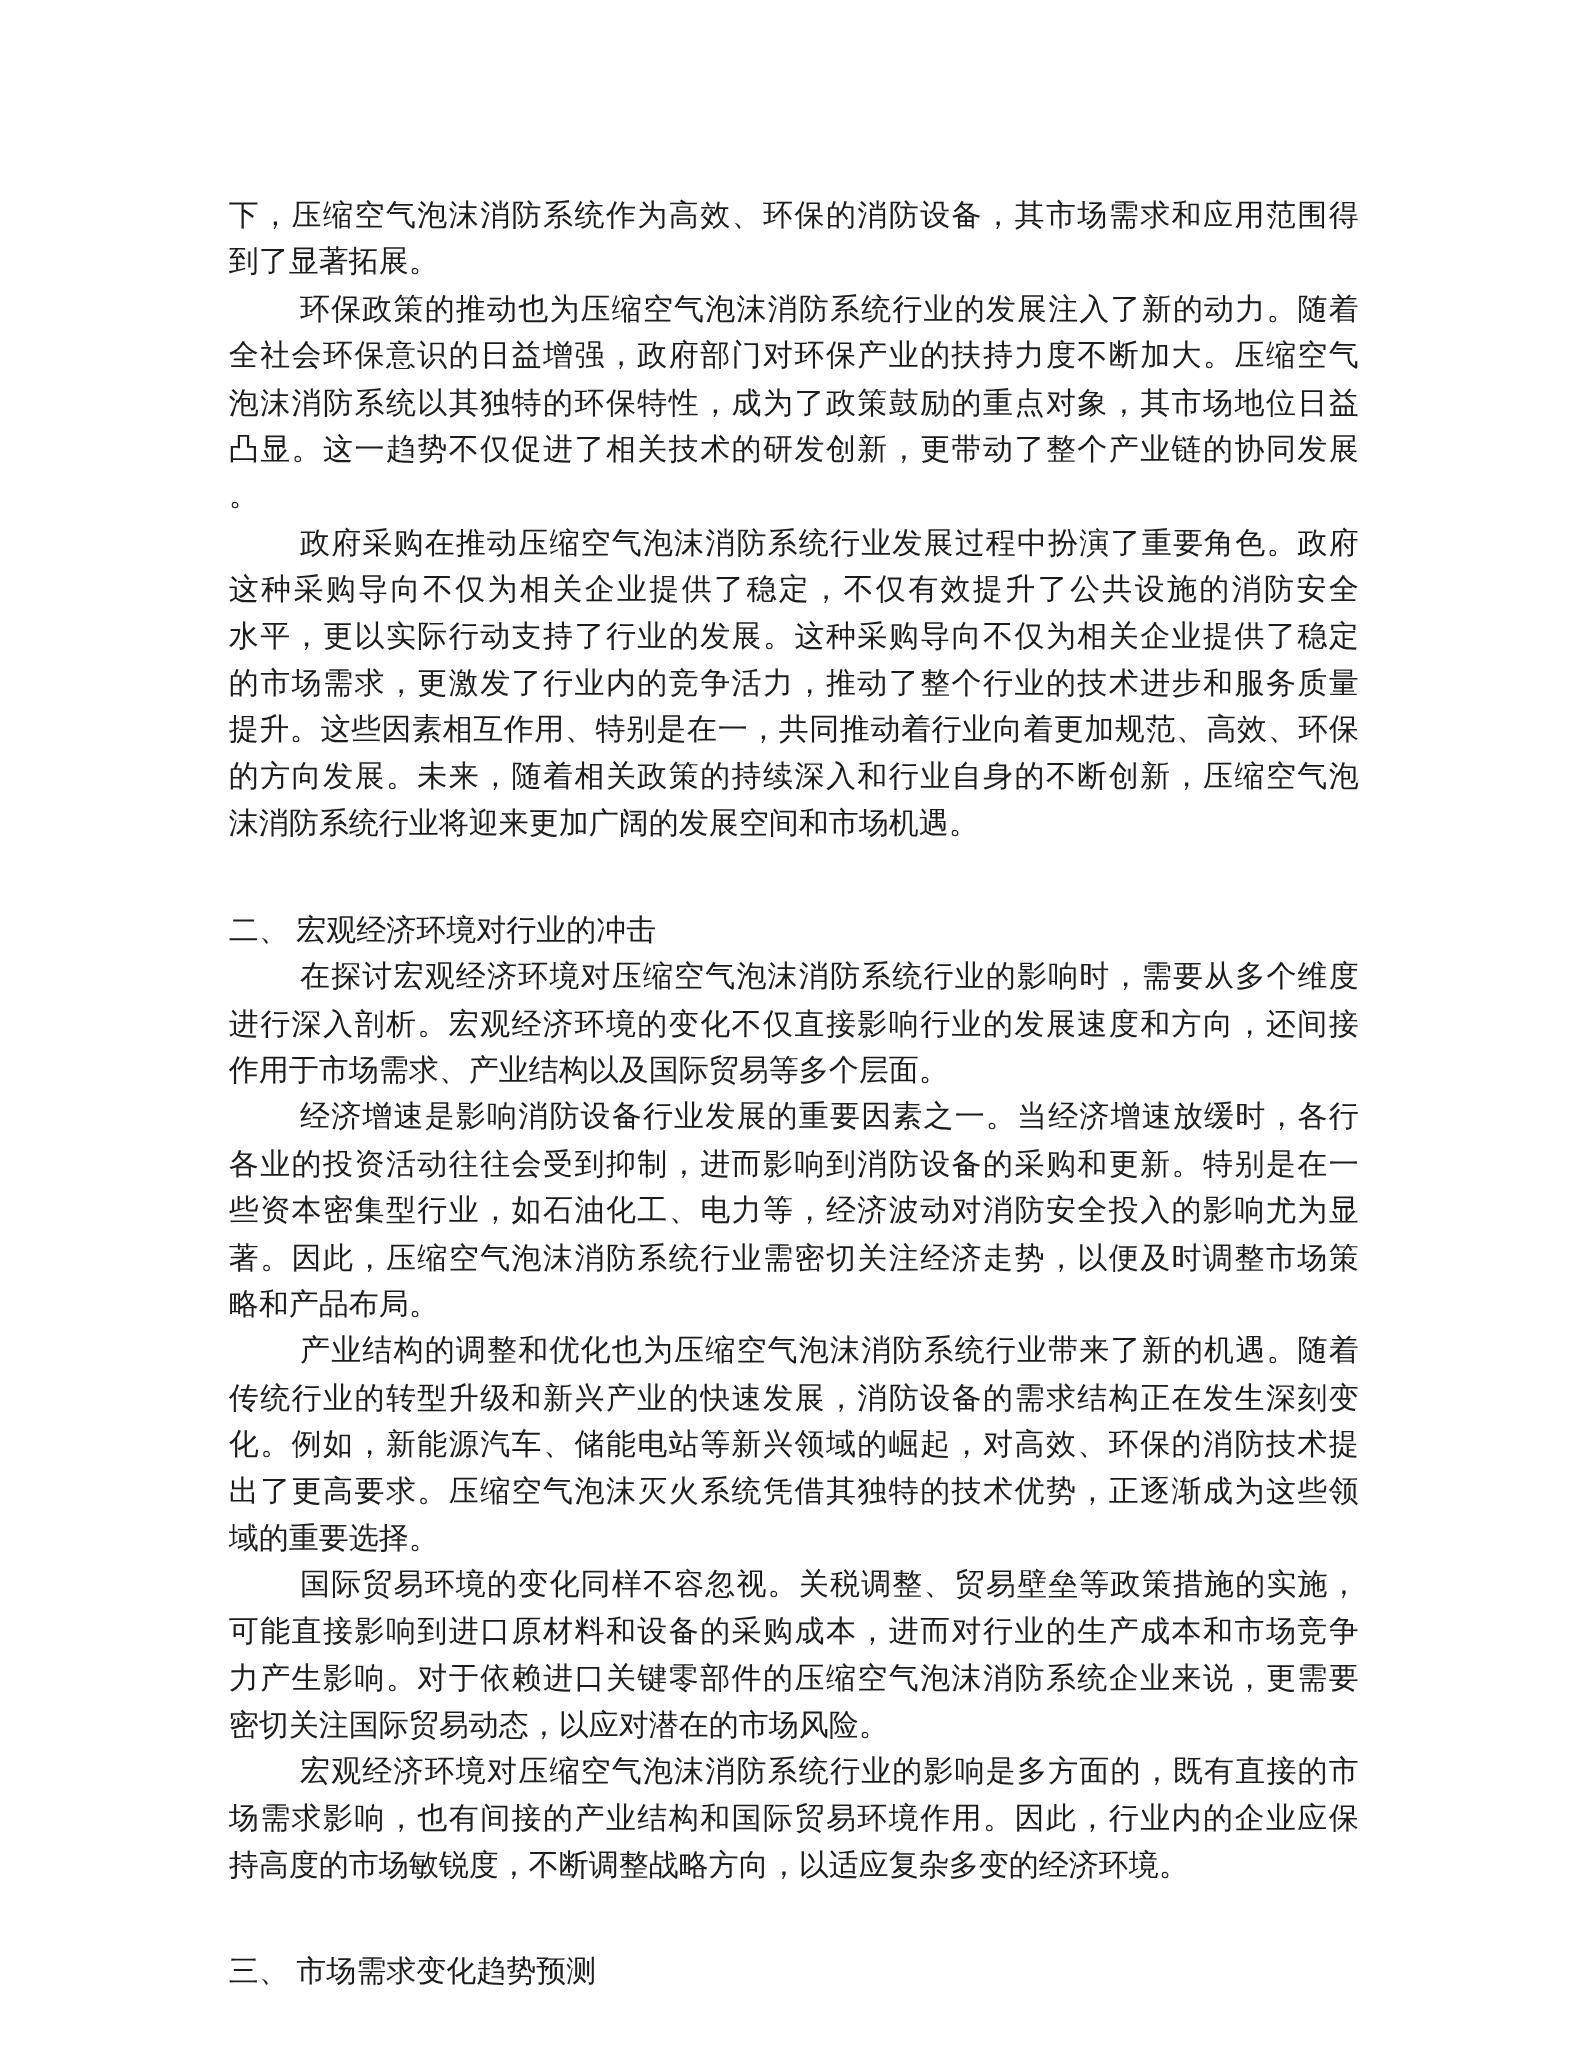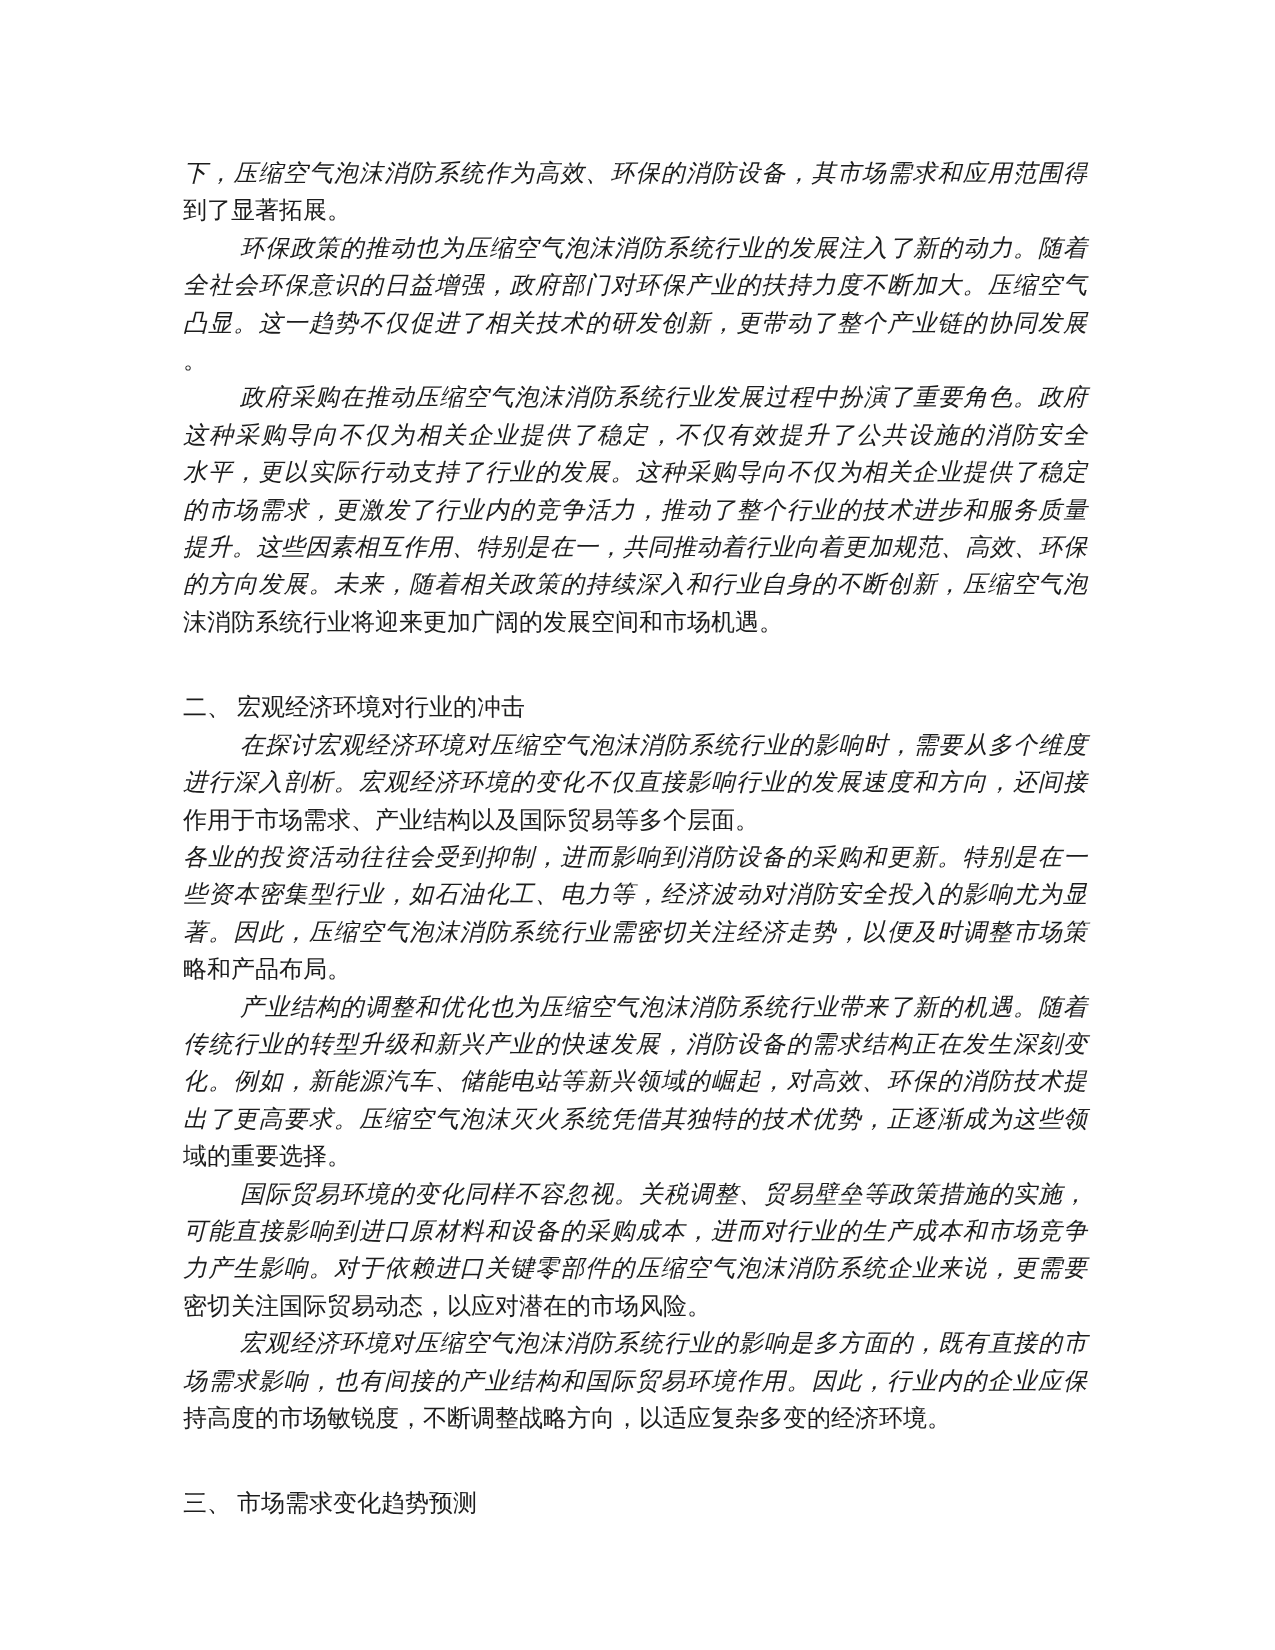--- a/index.html
+++ b/index.html
@@ -27,21 +27,20 @@
     height: 37.42px;
     line-height: 37.42px;
     text-align: left;
     letter-spacing: 0;
     white-space: normal;
   }
   
   .line.justify {
     text-align: justify;
     text-align-last: justify;
-    font-style: italic;
   }
   
   .line.indent {
     text-indent: 57px;
   }
   .block.heading .line {
     text-align: left;
     text-align-last: auto;
     margin-top: 48px;
   }
@@ -51,20 +50,21 @@
 
 <div class="page">
   <div class="content">
       <div class="block paragraph">
         <div class="line justify">下，压缩空气泡沫消防系统作为高效、环保的消防设备，其市场需求和应用范围得</div>
         <div class="line">到了显著拓展。</div>
       </div>
       <div class="block paragraph">
         <div class="line justify indent">环保政策的推动也为压缩空气泡沫消防系统行业的发展注入了新的动力。随着</div>
         <div class="line justify">全社会环保意识的日益增强，政府部门对环保产业的扶持力度不断加大。压缩空气</div>
+        <div class="line justify">泡沫消防系统以其独特的环保特性，成为了政策鼓励的重点对象，其市场地位日益</div>
         <div class="line justify">凸显。这一趋势不仅促进了相关技术的研发创新，更带动了整个产业链的协同发展</div>
         <div class="line">。</div>
       </div>
       <div class="block paragraph">
         <div class="line justify indent">政府采购在推动压缩空气泡沫消防系统行业发展过程中扮演了重要角色。政府</div>
         <div class="line justify">这种采购导向不仅为相关企业提供了稳定，不仅有效提升了公共设施的消防安全</div>
         <div class="line justify">水平，更以实际行动支持了行业的发展。这种采购导向不仅为相关企业提供了稳定</div>
         <div class="line justify">的市场需求，更激发了行业内的竞争活力，推动了整个行业的技术进步和服务质量</div>
         <div class="line justify">提升。这些因素相互作用、特别是在一，共同推动着行业向着更加规范、高效、环保</div>
         <div class="line justify">的方向发展。未来，随着相关政策的持续深入和行业自身的不断创新，压缩空气泡</div>
@@ -72,20 +72,21 @@
       </div>
       <div class="block heading">
         <div class="line">二、 宏观经济环境对行业的冲击</div>
       </div>
       <div class="block paragraph">
         <div class="line justify indent">在探讨宏观经济环境对压缩空气泡沫消防系统行业的影响时，需要从多个维度</div>
         <div class="line justify">进行深入剖析。宏观经济环境的变化不仅直接影响行业的发展速度和方向，还间接</div>
         <div class="line">作用于市场需求、产业结构以及国际贸易等多个层面。</div>
       </div>
       <div class="block paragraph">
+        <div class="line justify indent">经济增速是影响消防设备行业发展的重要因素之一。当经济增速放缓时，各行</div>
         <div class="line justify">各业的投资活动往往会受到抑制，进而影响到消防设备的采购和更新。特别是在一</div>
         <div class="line justify">些资本密集型行业，如石油化工、电力等，经济波动对消防安全投入的影响尤为显</div>
         <div class="line justify">著。因此，压缩空气泡沫消防系统行业需密切关注经济走势，以便及时调整市场策</div>
         <div class="line">略和产品布局。</div>
       </div>
       <div class="block paragraph">
         <div class="line justify indent">产业结构的调整和优化也为压缩空气泡沫消防系统行业带来了新的机遇。随着</div>
         <div class="line justify">传统行业的转型升级和新兴产业的快速发展，消防设备的需求结构正在发生深刻变</div>
         <div class="line justify">化。例如，新能源汽车、储能电站等新兴领域的崛起，对高效、环保的消防技术提</div>
         <div class="line justify">出了更高要求。压缩空气泡沫灭火系统凭借其独特的技术优势，正逐渐成为这些领</div>

